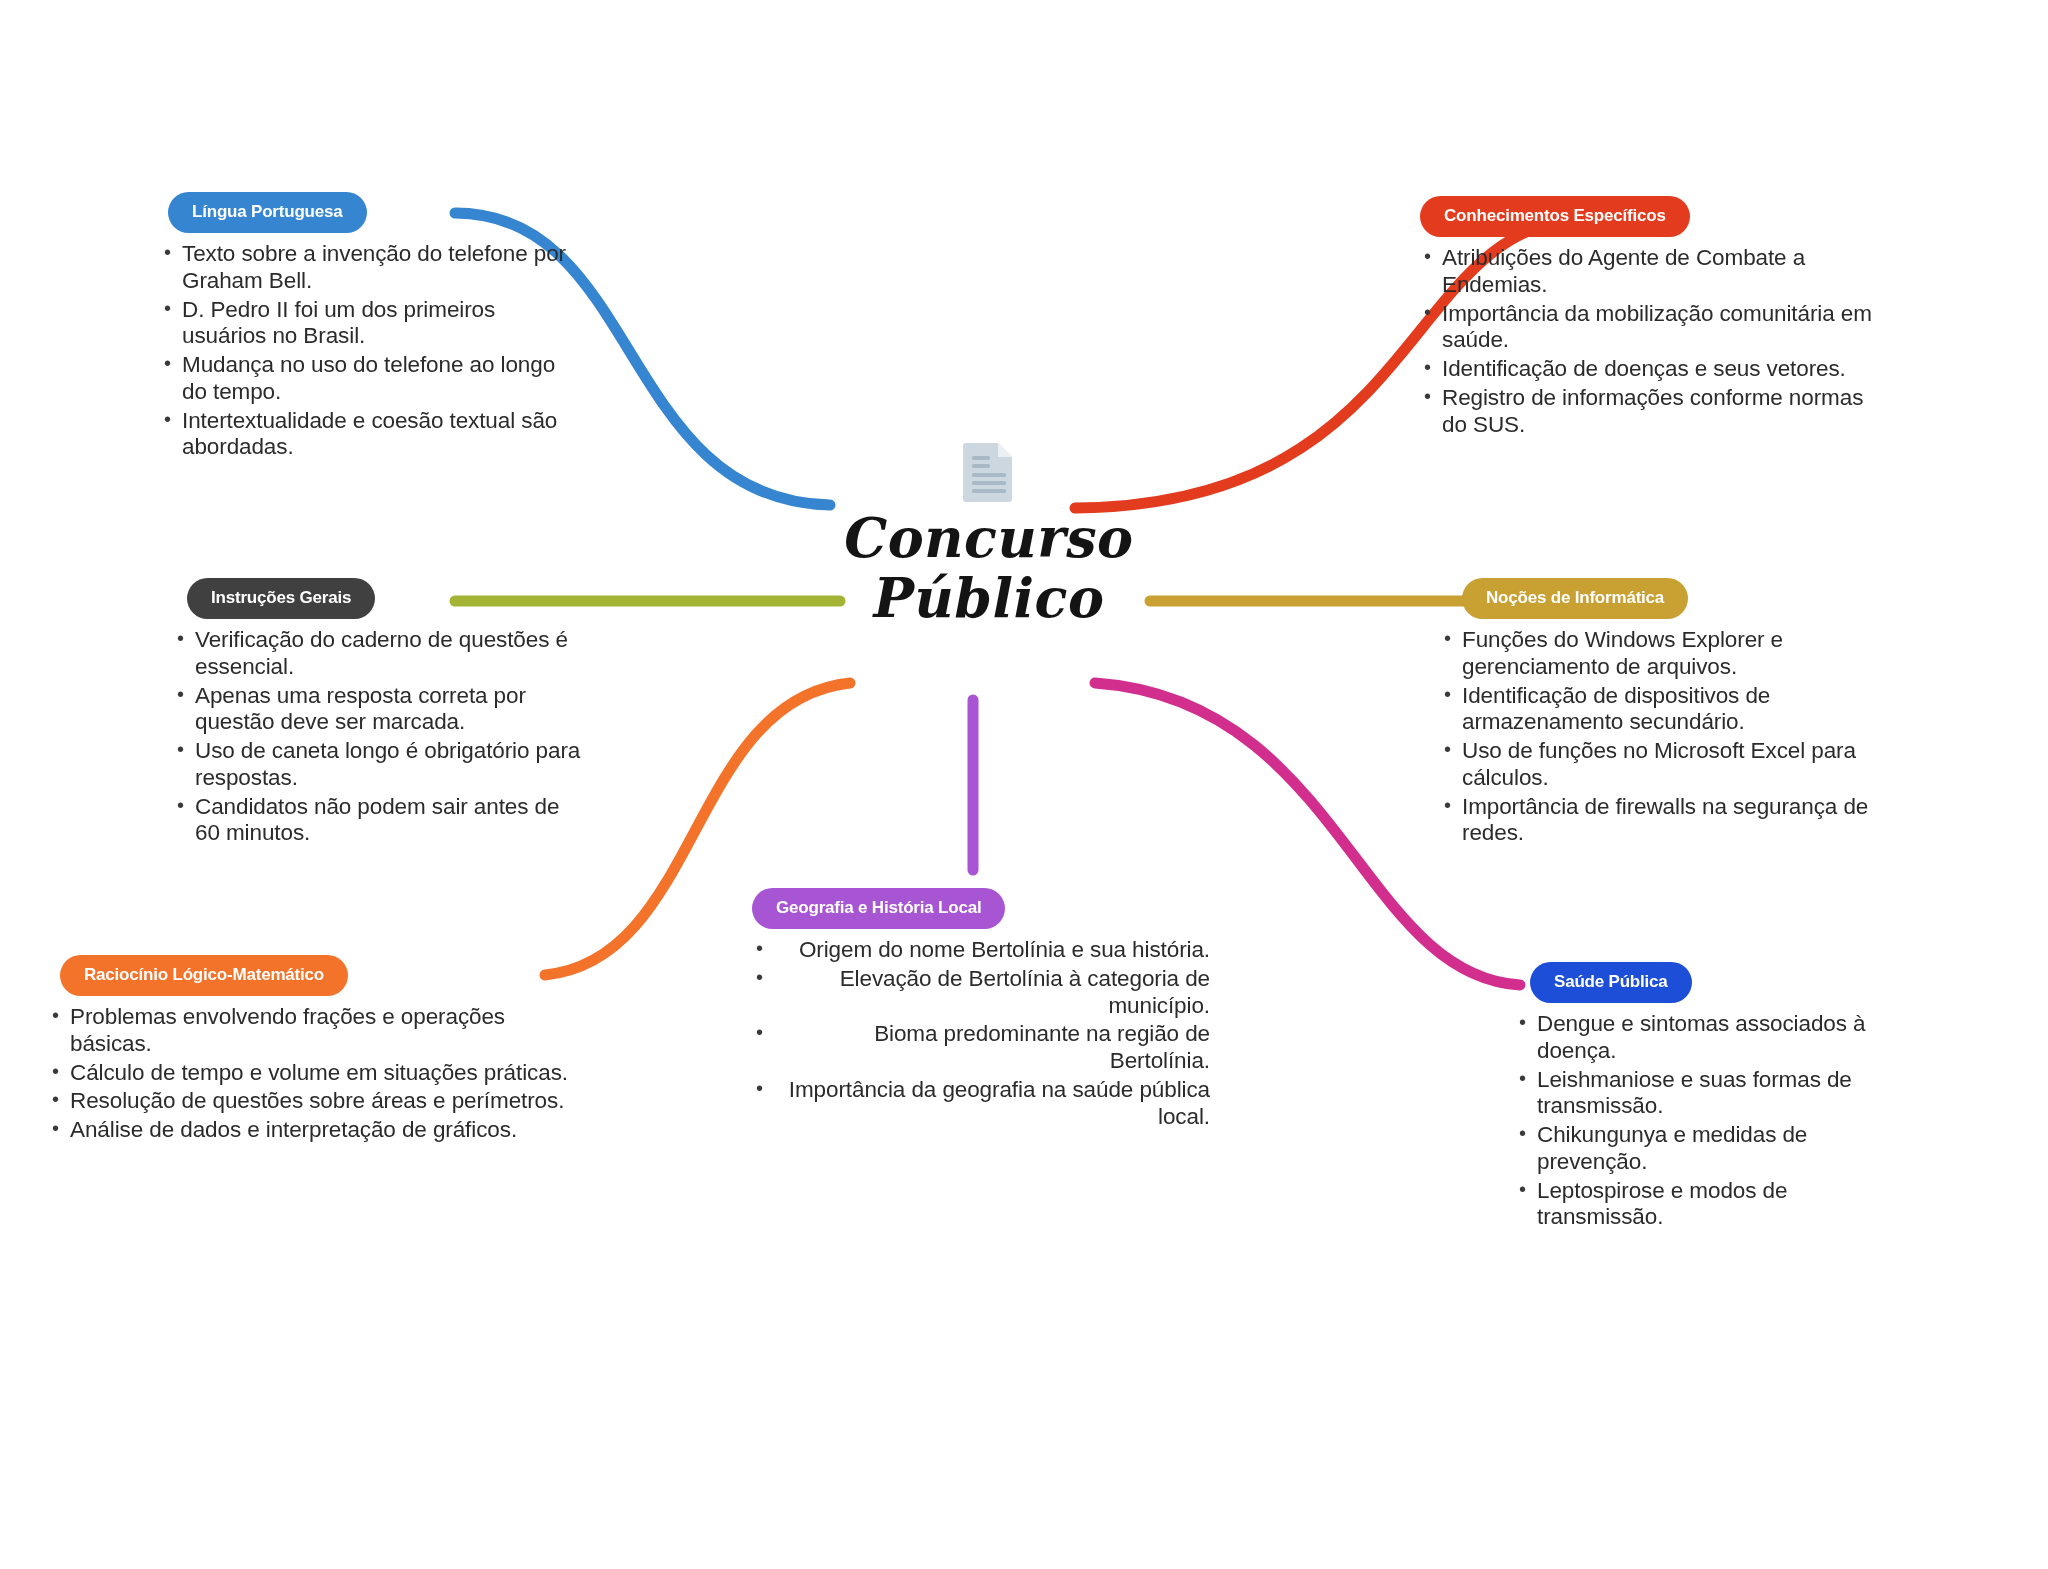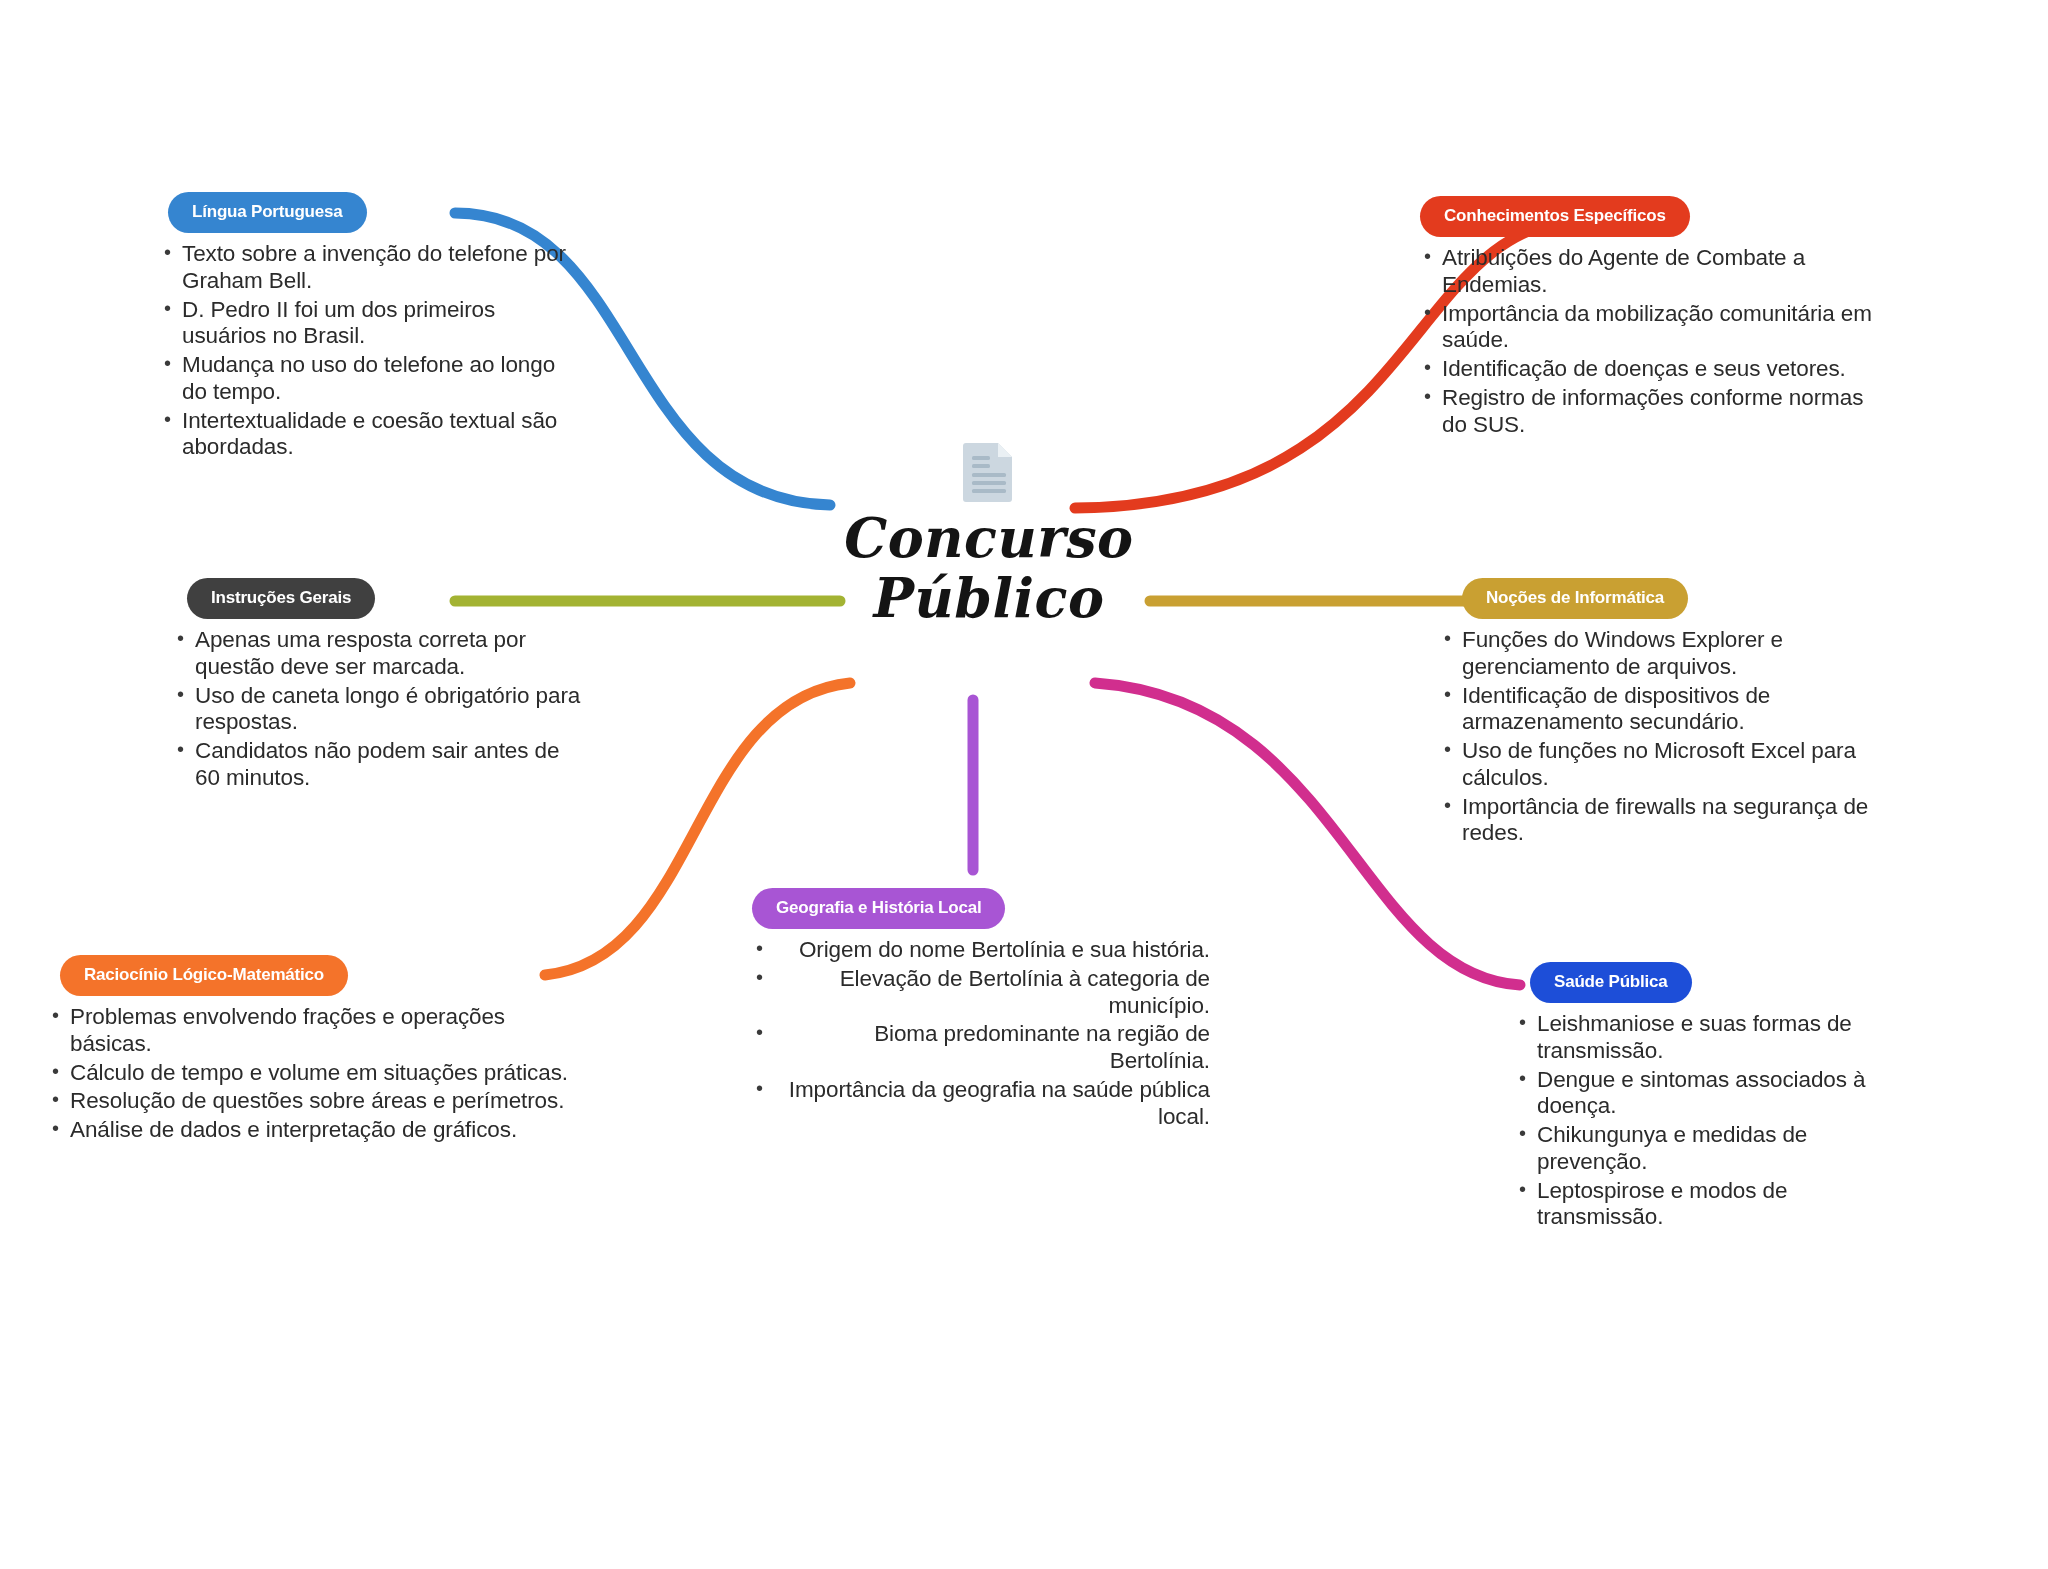--- a/index.html
+++ b/index.html
@@ -185,20 +185,21 @@
       <li>Identificação de doenças e seus vetores.</li>
       <li>Registro de informações conforme normas do SUS.</li>
     </ul>
   </div>
 
   <div class="branch" id="branch-instrucoes">
     <div class="pill-row left">
       <span class="pill" style="background-color: #404040;">Instruções Gerais</span>
     </div>
     <ul class="bullets">
+      <li>Verificação do caderno de questões é essencial.</li>
       <li>Apenas uma resposta correta por questão deve ser marcada.</li>
       <li>Uso de caneta longo é obrigatório para respostas.</li>
       <li>Candidatos não podem sair antes de 60 minutos.</li>
     </ul>
   </div>
 
   <div class="branch" id="branch-informatica">
     <div class="pill-row right">
       <span class="pill" style="background-color: rgb(201, 160, 50);">Noções de Informática</span>
     </div>
@@ -232,20 +233,20 @@
       <li>Bioma predominante na região de Bertolínia.</li>
       <li>Importância da geografia na saúde pública local.</li>
     </ul>
   </div>
 
   <div class="branch" id="branch-saude">
     <div class="pill-row right">
       <span class="pill" style="background-color: #1d4ed8;">Saúde Pública</span>
     </div>
     <ul class="bullets">
+      <li>Dengue e sintomas associados à doença.</li>
       <li>Leishmaniose e suas formas de transmissão.</li>
-      <li>Dengue e sintomas associados à doença.</li>
       <li>Chikungunya e medidas de prevenção.</li>
       <li>Leptospirose e modos de transmissão.</li>
     </ul>
   </div>
 
 </div>
 
 </body></html>

